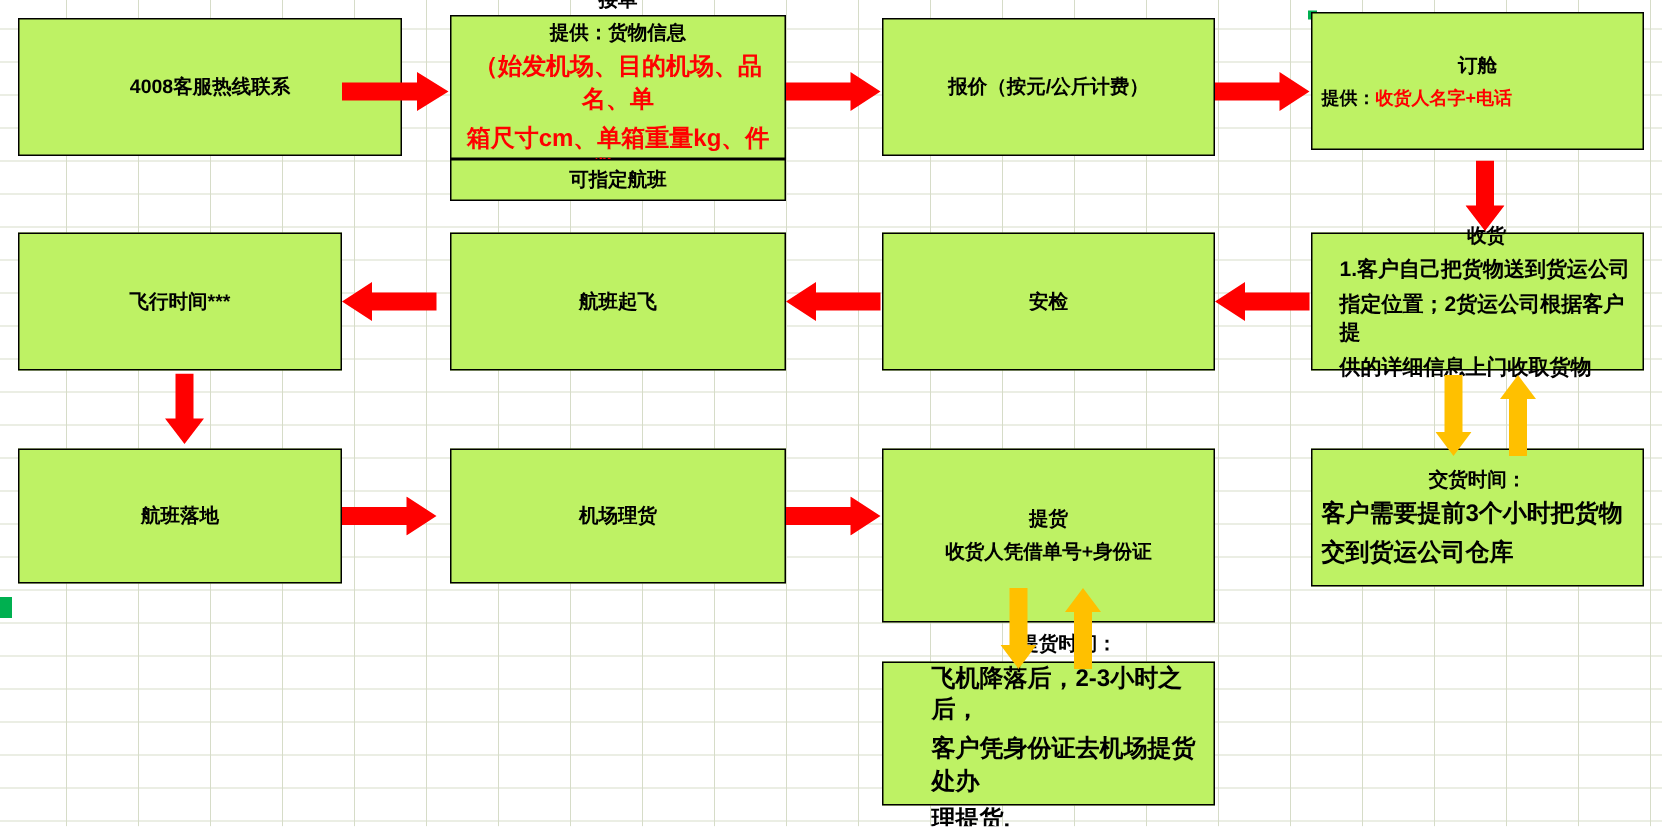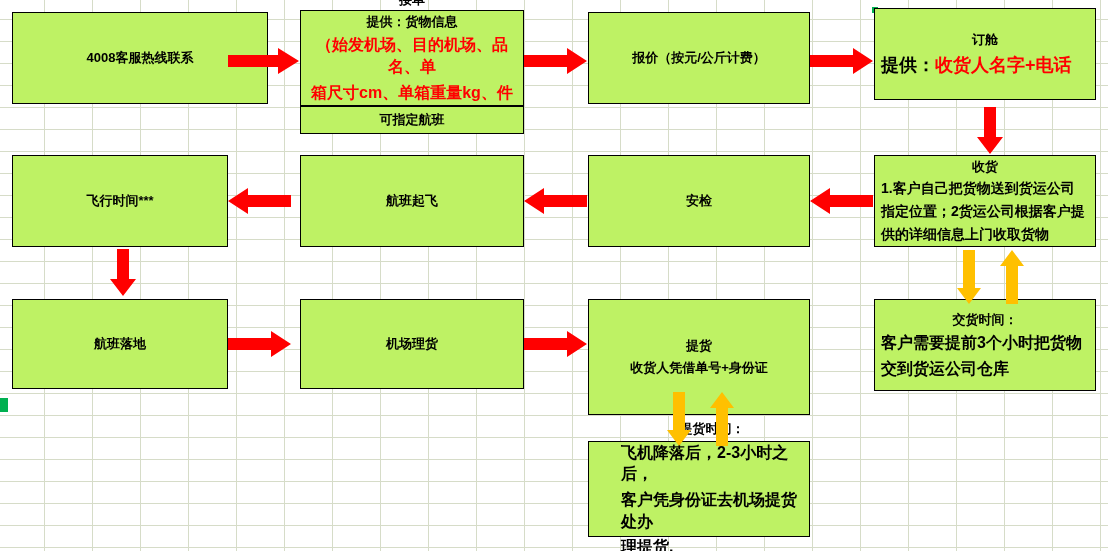--- a/index.html
+++ b/index.html
@@ -167,38 +167,38 @@
   <div class="node center" style="left:300px; top:106px; width:224px; height:28px;">
     <div class="pad b">可指定航班</div>
   </div>
 
   <div class="node center" style="left:588px; top:12px; width:222px; height:92px;">
     <div class="pad b">报价（按元/公斤计费）</div>
   </div>
 
   <div class="node center" style="left:874px; top:8px; width:222px; height:92px;">
     <div class="pad b">订舱</div>
-    <div class="pad" style="text-align:left; font-weight:bold; font-size:18px;">
+    <div class="pad" style="text-align:left; font-weight:bold; font-size:12px;">
       <span>提供：</span><span class="red">收货人名字+电话</span>
     </div>
   </div>
 
   <div class="node center" style="left:12px; top:155px; width:216px; height:92px;">
     <div class="pad b">飞行时间***</div>
   </div>
 
   <div class="node center" style="left:300px; top:155px; width:224px; height:92px;">
     <div class="pad b">航班起飞</div>
   </div>
 
   <div class="node center" style="left:588px; top:155px; width:222px; height:92px;">
     <div class="pad b">安检</div>
   </div>
 
-  <div class="node left" style="left:874px; top:155px; width:222px; height:92px;">
+  <div class="node left" style="left:874px; top:155px; width:222px; height:92px;padding-left:12px;">
     <div class="pad b" style="text-align:center;">收货</div>
     <div class="pad b xsmall">1.客户自己把货物送到货运公司</div>
     <div class="pad b xsmall">指定位置；2货运公司根据客户提</div>
     <div class="pad b xsmall">供的详细信息上门收取货物</div>
   </div>
 
   <div class="node center" style="left:300px; top:299px; width:224px; height:90px;">
     <div class="pad b">机场理货</div>
   </div>
 

